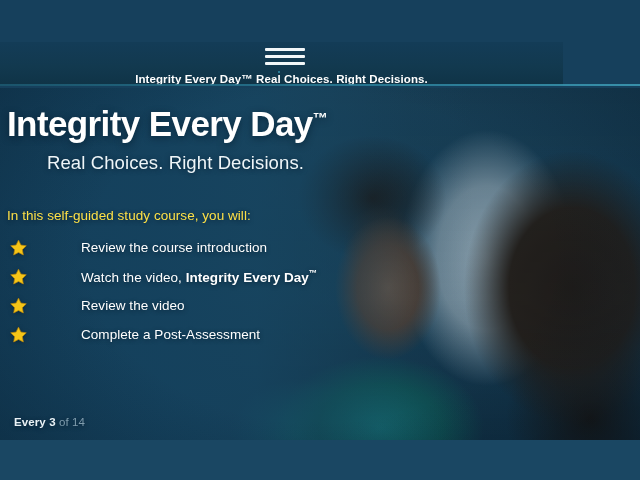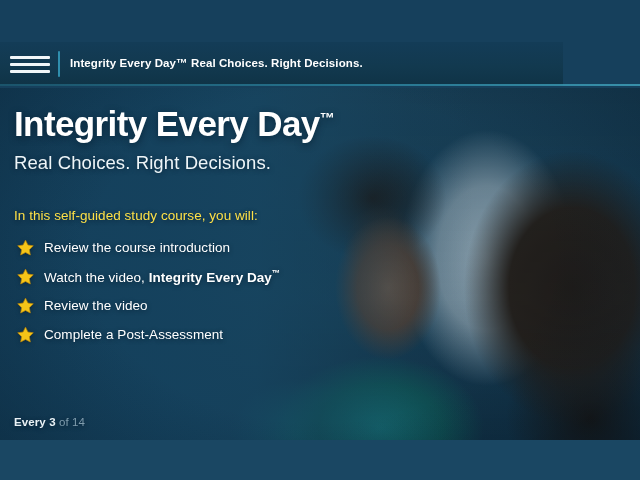--- a/index.html
+++ b/index.html
@@ -8,21 +8,21 @@
 
   .screen{position:relative;width:640px;height:480px;background:#16405c;}
 
   
   .band-top{position:absolute;left:0;top:0;width:640px;height:42px;background:#16405c;}
   .band-bottom{position:absolute;left:0;top:440px;width:640px;height:40px;background:#1a4763;}
 
   
   .header{position:absolute;left:0;top:42px;width:563px;height:44px;
           background:linear-gradient(180deg,#133c57 0%,#12394f 55%,#0f3346 100%);
-          display:flex;align-items:center;}
+          display:flex;align-items:center;flex-direction:column;}
   .header:after{content:"";position:absolute;left:0;bottom:0;width:640px;height:2px;
                 background:linear-gradient(90deg,#1d5a72 0%,#2a7f9b 55%,#3f9fb8 100%);opacity:.85;}
 
   .hamburger{width:40px;margin-left:6px;display:flex;flex-direction:column;
              justify-content:center;gap:4px;cursor:pointer;padding:6px 4px;}
   .hamburger span{display:block;height:3px;background:#f2f7f9;border-radius:1px;}
 
   .hdr-divider{width:2px;height:26px;background:#2f8fae;margin:0 10px 0 4px;border-radius:1px;}
 
   .hdr-text{display:flex;flex-direction:column;justify-content:center;line-height:1.15;}
@@ -67,38 +67,38 @@
             rgba(20,64,92,.97) 0%,
             rgba(21,66,94,.95) 26%,
             rgba(23,70,98,.78) 40%,
             rgba(25,74,102,.40) 52%,
             rgba(27,78,106,.10) 64%,
             rgba(27,78,106,0) 74%);}
   .vign{position:absolute;inset:0;
         background:radial-gradient(ellipse 420px 300px at 50% 48%, rgba(0,0,0,0) 55%, rgba(6,26,42,.38) 100%);}
 
   
-  .copy{position:absolute;left:14px;top:18px;width:360px;}
+  .copy{position:absolute;left:7px;top:18px;width:360px;}
 
   .title{color:#ffffff;font-size:35px;font-weight:bold;letter-spacing:-.6px;
          line-height:1;text-shadow:0 2px 7px rgba(4,24,40,.62);}
   .title .tm{font-size:15px;vertical-align:super;font-weight:bold;letter-spacing:0;}
 
   .subtitle{color:#eef5f8;font-size:18.5px;margin-top:11px;letter-spacing:.1px;
-            text-shadow:0 1px 5px rgba(4,24,40,.6);}
+            text-shadow:0 1px 5px rgba(4,24,40,.6);margin-left:40px;}
 
   .lead{color:#fde047;font-size:13.5px;margin-top:34px;letter-spacing:.05px;
         text-shadow:0 1px 4px rgba(4,24,40,.6);}
 
   .bullets{list-style:none;margin:16px 0 0 0;padding:0;}
   .bullet{display:flex;align-items:center;margin-bottom:12px;}
   .star{width:17px;height:17px;flex:0 0 17px;margin-right:10px;margin-left:3px;
         filter:drop-shadow(0 1px 2px rgba(4,24,40,.55));}
   .bl-text{color:#ffffff;font-size:13.5px;letter-spacing:.05px;white-space:nowrap;
-           text-shadow:0 1px 4px rgba(4,24,40,.62);}
+           text-shadow:0 1px 4px rgba(4,24,40,.62);margin-left:44px;}
   .bl-text b{font-weight:bold;}
   .bl-text .tm2{font-size:8.5px;vertical-align:super;font-weight:bold;}
 
   
   .counter{position:absolute;left:14px;top:328px;font-size:11.5px;
            letter-spacing:.1px;text-shadow:0 1px 4px rgba(4,24,40,.6);}
   .counter .c-strong{color:#eaf2f6;font-weight:bold;}
   .counter .c-dim{color:#7f9cad;}
 </style>
 </head>

